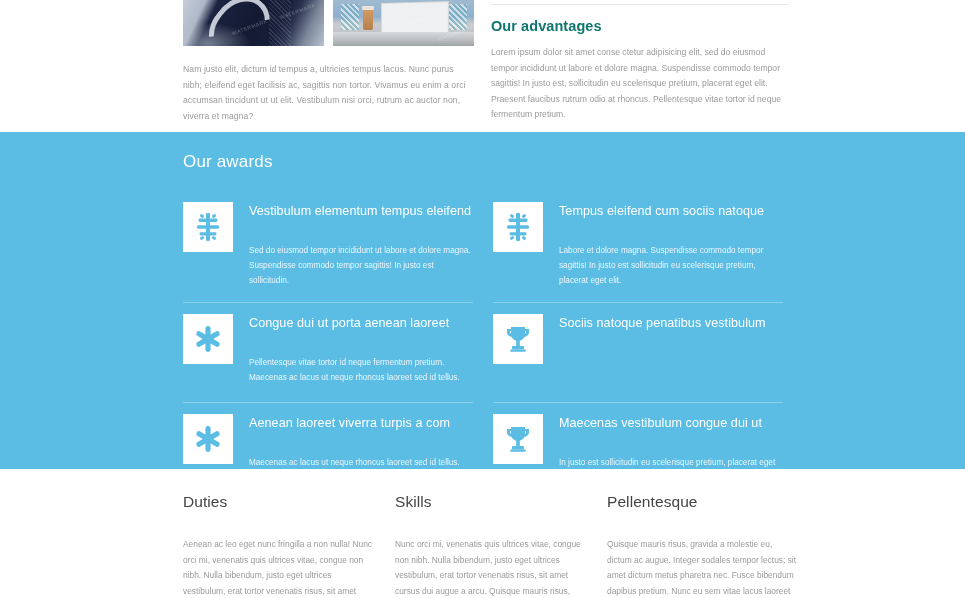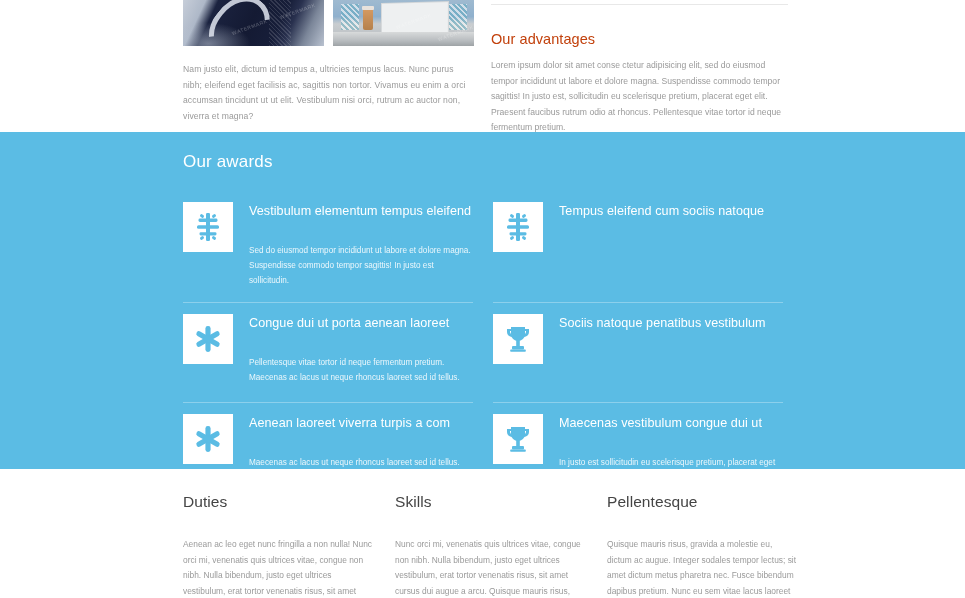--- a/index.html
+++ b/index.html
@@ -161,24 +161,24 @@
   }
 
   .hr-top {
     width: 297px;
     height: 1px;
     background: #e8e8e8;
     margin-top: 4px;
   }
 
   .adv-title {
-    margin-top: 26px;
+    margin-top: 13px;
     font-size: 14.5px;
-    font-weight: 400;
-    color: #c2410c;
+    font-weight: 700;
+    color: #0f766e;
     letter-spacing: .005em;
   }
 
   .adv-text {
     margin-top: 11px;
     font-size: 8.6px;
     line-height: 15.5px;
     color: #9a9a9a;
   }
 
@@ -368,20 +368,21 @@
                 <rect x="2" y="13.2" width="22" height="3.6" rx="1.5"></rect>
                 <rect x="4.5" y="20.2" width="17" height="3.2" rx="1.3"></rect>
                 <rect x="5" y="2.5" width="4" height="3" rx="1.3" transform="rotate(40 7 4)"></rect>
                 <rect x="17" y="2.5" width="4" height="3" rx="1.3" transform="rotate(-40 19 4)"></rect>
                 <rect x="5" y="24.5" width="4" height="3" rx="1.3" transform="rotate(-40 7 26)"></rect>
                 <rect x="17" y="24.5" width="4" height="3" rx="1.3" transform="rotate(40 19 26)"></rect>
               </svg>
             </div>
             <div class="award-text">
               <div class="award-title">Tempus eleifend cum sociis natoque</div>
+              <div class="award-desc">Labore et dolore magna. Suspendisse commodo tempor sagittis! In justo est sollicitudin eu scelerisque pretium, placerat eget elit.</div>
             </div>
           </div>
         </div>
 
         <div class="award-cell has-rule">
           <div class="award-body">
             <div class="award-icon-box">
               <svg width="26" height="28" viewBox="0 0 26 28" fill="#5bbce4" aria-hidden="true">
                 <rect x="10.4" y="1" width="5.2" height="26" rx="2.4"></rect>
                 <rect x="10.4" y="1" width="5.2" height="26" rx="2.4" transform="rotate(60 13 14)"></rect>

